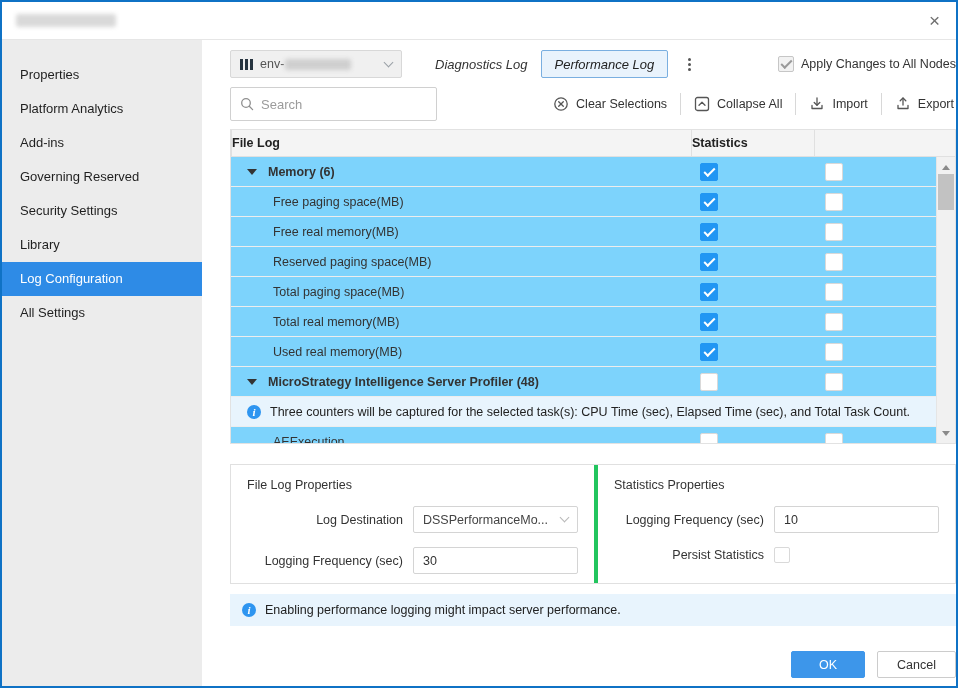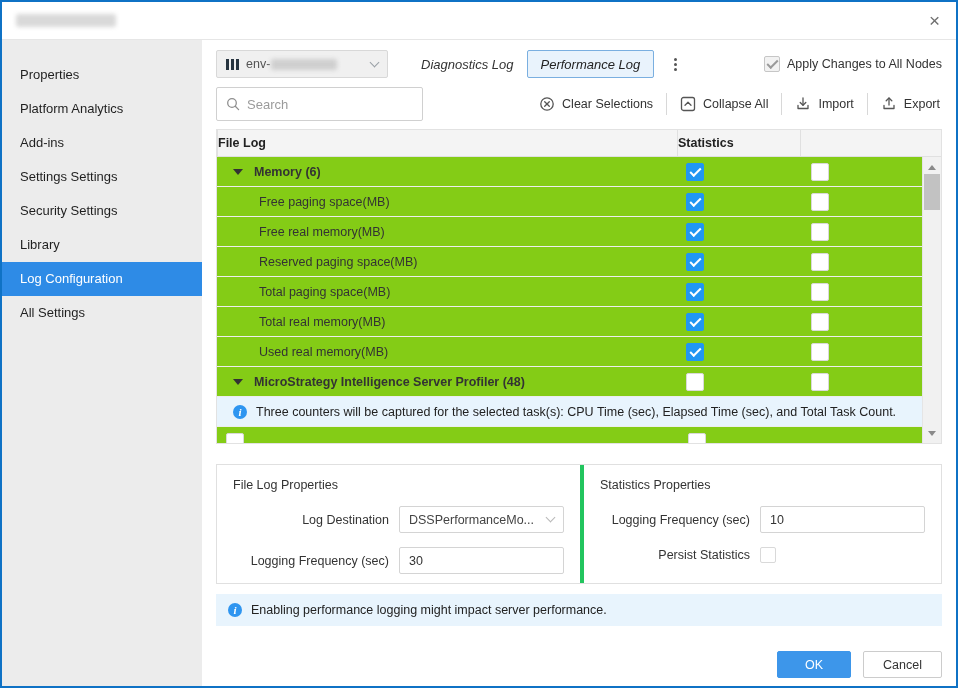--- a/index.html
+++ b/index.html
@@ -18,21 +18,21 @@
   .titlebar {
     height:38px; display:flex; align-items:center;
     padding:0 16px 0 14px; background:#fff;
     border-bottom:1px solid #e6e6e6;
   }
   .redact { background:#d9d9d9; filter:blur(2px); border-radius:2px; }
   .title-redact { width:100px; height:13px; }
   .close-x { margin-left:auto; color:#707070; font-size:19px; line-height:1; cursor:pointer; font-weight:400; }
 
   
-  .bodyrow { display:flex; height:646px; }
+  .bodyrow { display:flex; height:646px;gap:14px; }
   .sidebar { width:200px; background:#ececec; padding-top:18px; flex:none; }
   .side-item {
     height:34px; line-height:34px; padding-left:18px;
     font-size:13px; color:#1f1f1f; cursor:pointer; white-space:nowrap;
   }
   .side-item.selected { background:#2e8be6; color:#ffffff; }
 
   .main { flex:1; padding:10px 15px 0 14px; display:flex; flex-direction:column; }
 
   
@@ -110,21 +110,21 @@
   .hcell.c2, .hcell.c3 { border-left:1px solid #e0e0e0; }
   .hcell.c4 { border-left:1px solid #e0e0e0; }
   .sort-ic { margin-left:auto; margin-right:8px; display:flex; flex-direction:column; gap:2px; cursor:pointer; }
   .sort-ic i { display:block; width:0; height:0; border-left:4px solid transparent; border-right:4px solid transparent; }
   .sort-ic .up { border-bottom:4px solid #bdbdbd; }
   .sort-ic .dn { border-top:4px solid #bdbdbd; }
 
   .tbody { position:relative; height:286px; overflow:hidden; }
   .trow {
     display:grid; grid-template-columns:1fr 123px 122px 19px;
-    height:30px; align-items:center; background:#84cc16; border-bottom:1px solid #ededed;
+    height:30px; align-items:center; background:#7dd3fc; border-bottom:1px solid #ededed;
     font-size:12.5px;
   }
   .trow .ccell { display:flex; align-items:center; }
   .trow.group .ccell.c1 { padding-left:16px; font-weight:bold; }
   .trow.item .ccell.c1 { padding-left:42px; }
   .caret { width:0; height:0; border-left:5px solid transparent; border-right:5px solid transparent; border-top:6px solid #333; margin-right:11px; flex:none; }
   .trow .ccell.c2 { padding-left:9px; }
   .trow .ccell.c3 { padding-left:11px; }
   .trow.inforow { border-bottom:1px solid #ededed; }
   .info-inner {
@@ -190,21 +190,21 @@
     <span class="redact title-redact"></span>
     <span class="close-x">×</span>
   </div>
 
   <div class="bodyrow">
 
     <div class="sidebar" id="sidebar-list">
         <div class="side-item">Properties</div>
         <div class="side-item">Platform Analytics</div>
         <div class="side-item">Add-ins</div>
-        <div class="side-item">Settings Settings</div>
+        <div class="side-item">Governing Reserved</div>
         <div class="side-item">Security Settings</div>
         <div class="side-item">Library</div>
         <div class="side-item selected">Log Configuration</div>
         <div class="side-item">All Settings</div>
       </div>
 
     <div class="main">
 
       <div class="row1">
         <div class="env-select">
@@ -385,20 +385,23 @@
               <div></div>
             </div>
             <div class="trow inforow">
               <div class="info-inner">
                 <span class="info-ic">i</span>
                 <span>Three counters will be captured for the selected task(s): CPU Time (sec), Elapsed Time (sec), and Total Task Count.</span>
               </div>
               <div></div>
             </div>
             <div class="trow item">
+              <div class="ccell c1">
+                <span>AEExecution</span>
+              </div>
               <div class="ccell c2">
                 <span class="cb"></span>
               </div>
               <div class="ccell c3">
                 <span class="cb"></span>
               </div>
               <div></div>
             </div>
             <div class="scrollbar">
             <span class="sb-arrow up">

